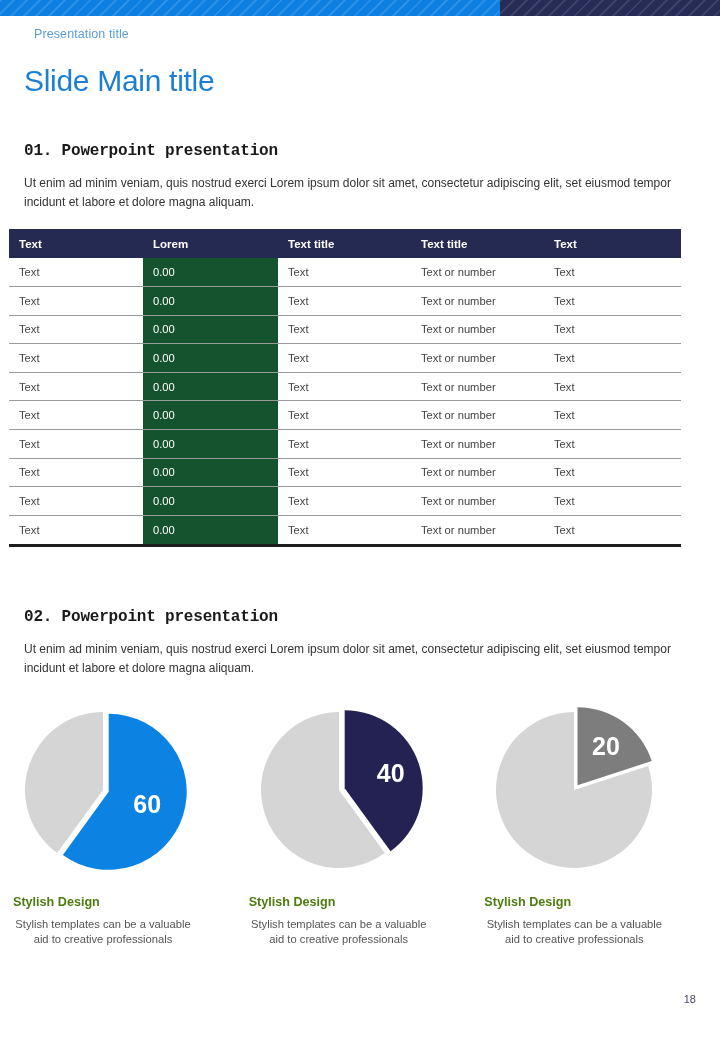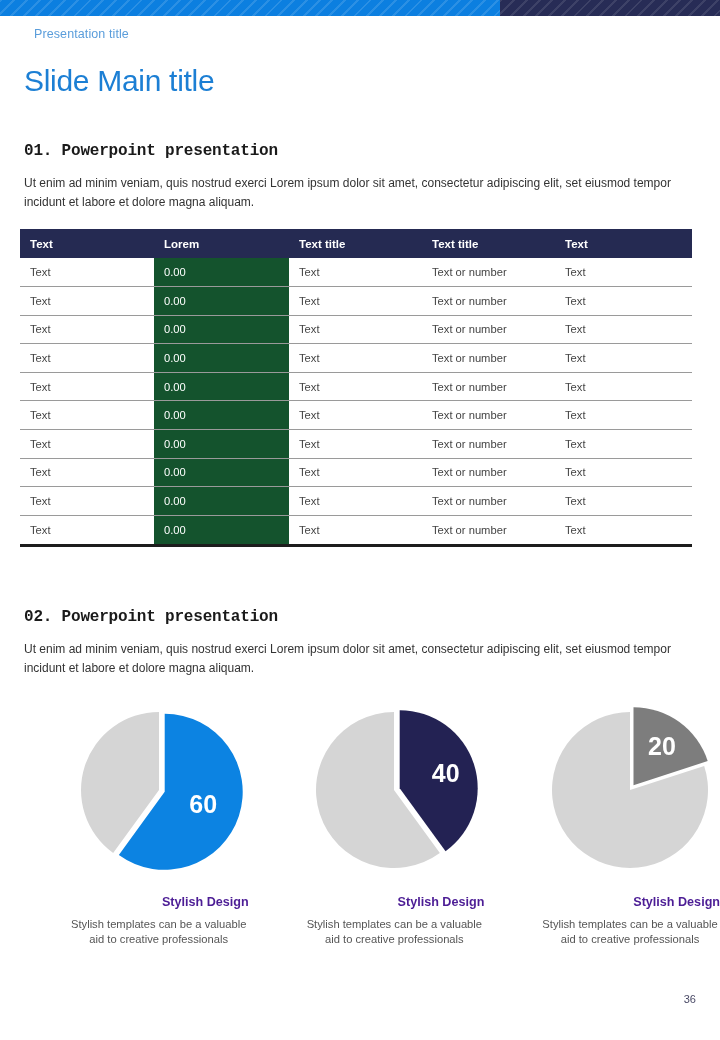--- a/index.html
+++ b/index.html
@@ -46,21 +46,21 @@
   .sec-heading {
     font-size:16px; font-weight:bold; color:#1a1a1a;
     line-height:28px; letter-spacing:-0.2px;font-family:Liberation Mono, monospace;
   }
   .sec-body {
     margin-top:9px; font-size:12px; color:#333333;
     line-height:19px; width:672px;
   }
 
   
-  .tbl-wrap { position:absolute; left:20px; top:229px; width:672px; }
+  .tbl-wrap { position:absolute; left:9px; top:229px; width:672px; }
   table.data { border-collapse:collapse; width:672px; table-layout:fixed; }
   table.data thead th {
     background:#252a52; color:#ffffff;
     font-size:11.5px; font-weight:bold;
     text-align:left; padding:8px 0 8px 10px;
     height:29px; vertical-align:middle;
   }
   table.data tbody td {
     font-size:11.2px; color:#444444;
     padding:0 0 0 10px; height:28.6px;
@@ -76,26 +76,26 @@
     width:672px; height:3px; background:#1d1d1d; margin-top:0;
   }
   col.c1 { width:134px; }
   col.c2 { width:135px; }
   col.c3 { width:133px; }
   col.c4 { width:133px; }
   col.c5 { width:137px; }
 
   
   .pies { position:absolute; left:0; top:700px; width:720px; display:flex; }
-  .pie-col { width:240px; display:flex; flex-direction:column; align-items:flex-end; }
+  .pie-col { width:240px; display:flex; flex-direction:column; align-items:flex-start; }
   .pie-col.first { margin-left:13px; }
   .pie-svg { display:block; }
   .pie-caption-title {
     margin-top:14px; font-size:12.6px; font-weight:bold;
-    color:#4c1d95; text-align:center; line-height:16px;
+    color:#4d7c0f; text-align:center; line-height:16px;
   }
   .pie-caption-body {
     margin-top:7px; font-size:11.2px; color:#555555;
     text-align:center; line-height:15px; width:180px;
   }
 
   
   .pagenum {
     position:absolute; right:24px; top:993px;
     font-size:11px; color:#4a4a66;
@@ -243,15 +243,15 @@
         <svg width="180" height="180" viewBox="0 0 180 180" class="pie-svg">
           <path d="M 90 90 L 164.18240827102198 65.8966744387541 A 78 78 0 1 1 89.99999999999999 12 Z" fill="#d5d5d5"></path>
           <path d="M 93.52671151375483 85.14589803375031 L 93.52671151375483 7.1458980337503135 A 78 78 0 0 1 167.70911978477682 61.04257247250442 Z" fill="#7d7d7d"></path>
           <text x="121.95200631461884" y="55.02183618577786" text-anchor="middle" fill="#ffffff" font-size="25" font-weight="bold" font-family="&quot;Liberation Sans&quot;, sans-serif">20</text>
         </svg>
         <div class="pie-caption-title">Stylish Design</div>
         <div class="pie-caption-body">Stylish templates can be a valuable aid to  creative professionals</div>
       </div>
     </div>
 
-  <div class="pagenum">36</div>
+  <div class="pagenum">18</div>
 
 </div>
 
 </body></html>

